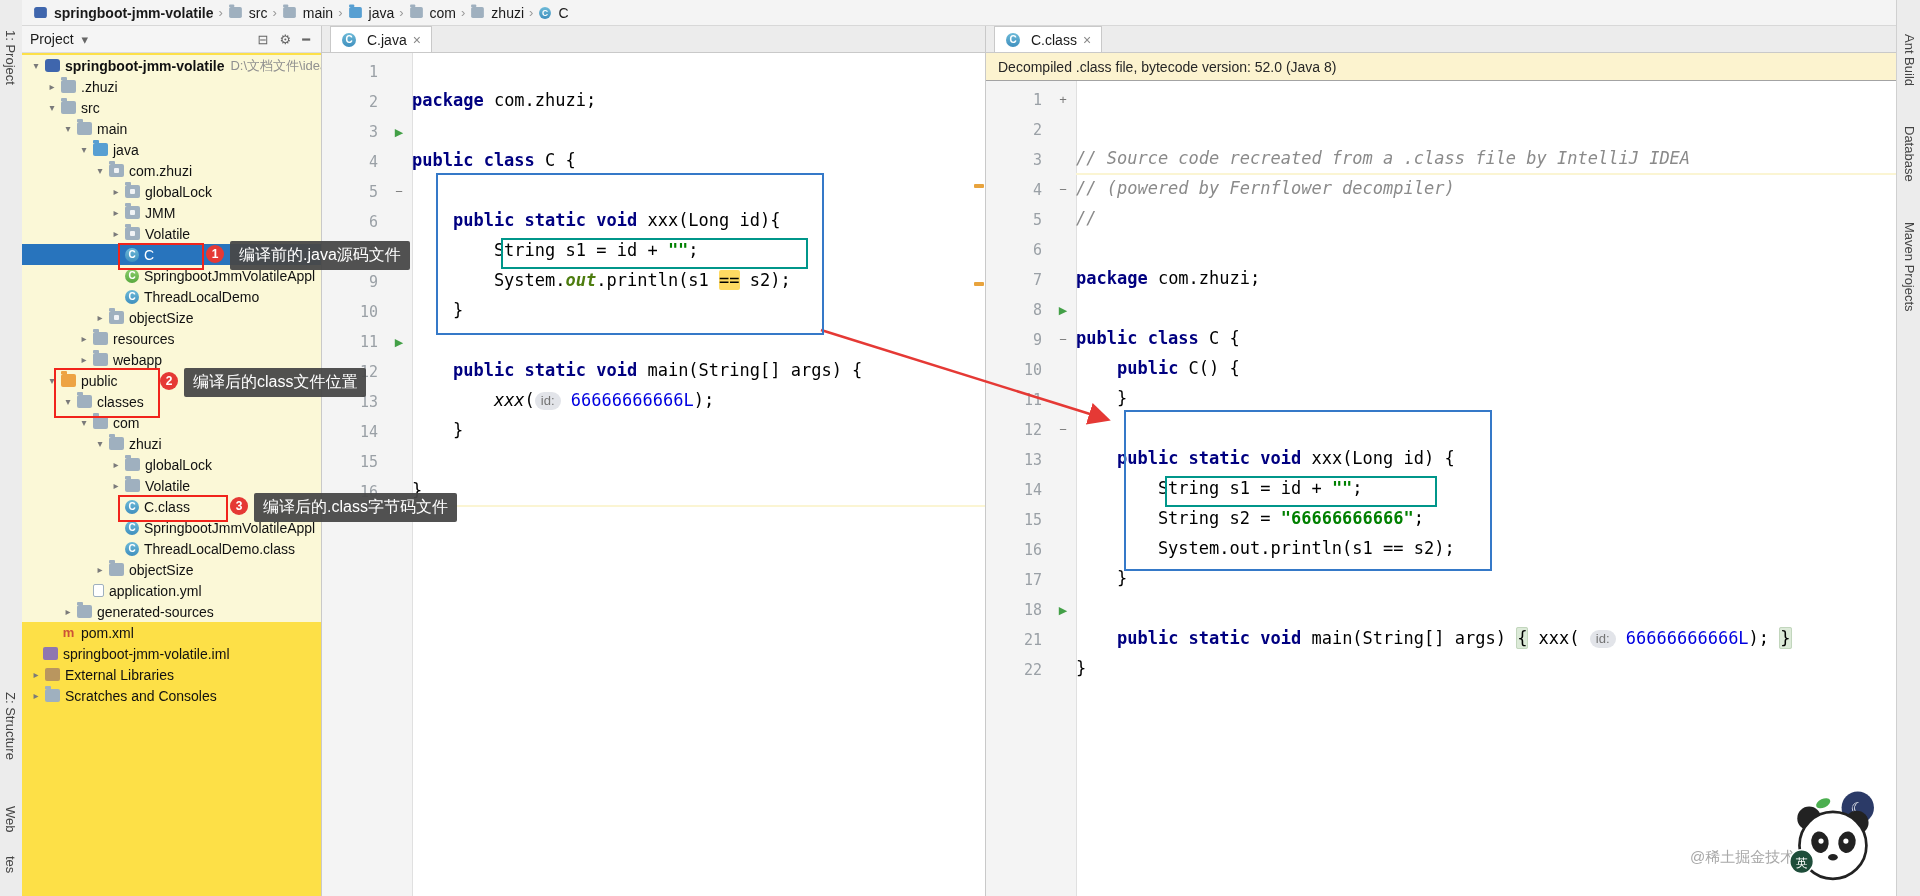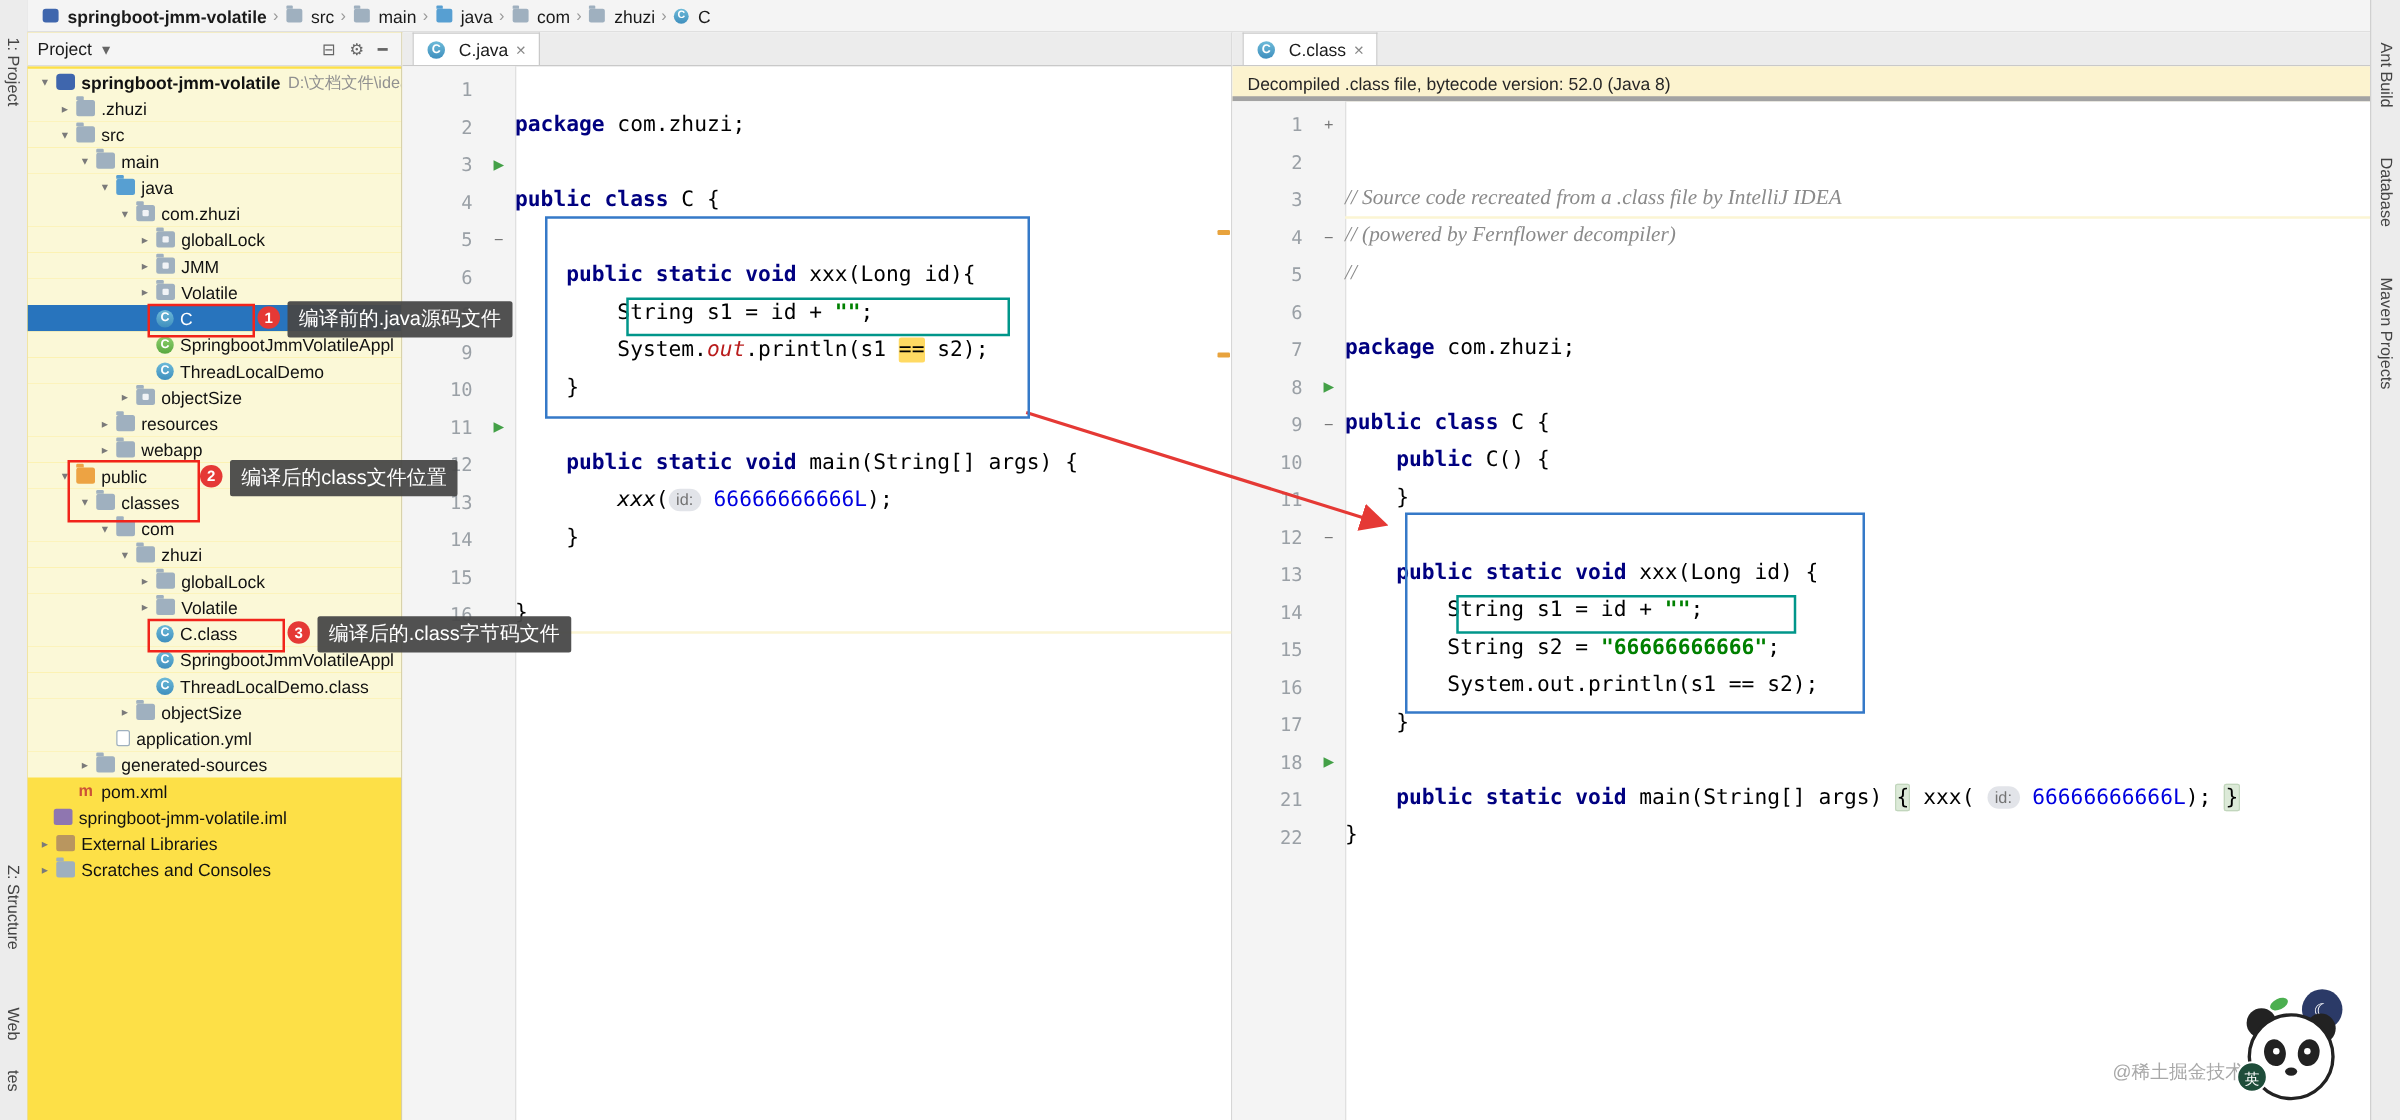--- a/index.html
+++ b/index.html
@@ -51,40 +51,40 @@
   .tsuffix{color:#909090;margin-left:6px;font-size:13px;}
   
   .editor{position:absolute;top:26px;bottom:0;background:#fff;}
   #editor-left{left:322px;width:664px;border-right:1px solid #c9c9c9;box-sizing:border-box;}
   #editor-right{left:986px;width:910px;}
   .tabbar{position:absolute;top:0;left:0;right:0;height:27px;background:#ececec;border-bottom:1px solid #c9c9c9;
           display:flex;align-items:flex-end;padding-left:8px;box-sizing:border-box;}
   .tab{height:26px;background:#fff;border:1px solid #c9c9c9;border-bottom:none;display:flex;align-items:center;
        padding:0 10px;font-size:14px;gap:6px;box-sizing:border-box;}
   .tab .close{color:#888;font-size:14px;}
-  .notice{position:absolute;top:27px;left:0;right:0;height:28px;background:#fcf3cf;border-bottom:4px solid #a3a3a3;
+  .notice{position:absolute;top:27px;left:0;right:0;height:28px;background:#fcf3cf;border-bottom:1px solid #a3a3a3;
           font:14px/28px "Liberation Sans",sans-serif;padding-left:12px;color:#262626;box-sizing:border-box;}
   .gutterbg{position:absolute;left:0;width:90px;bottom:0;background:#f4f4f4;border-right:1px solid #e0e0e0;}
   #editor-left .gutterbg{top:27px;}
   #editor-right .gutterbg{top:55px;}
   .lines{position:absolute;left:0;right:0;bottom:0;padding-top:4px;z-index:1;}
   #editor-left .lines{top:27px;}
   #editor-right .lines{top:55px;}
   .crow{display:flex;height:30px;}
   .ln{flex:none;width:56px;text-align:right;padding-right:8px;color:#9aa0a6;font:15px/30px "DejaVu Sans Mono",monospace;}
   .gic{flex:none;width:26px;text-align:center;font:12px/30px "Liberation Sans",sans-serif;color:#888;}
   .gic.run{color:#43a047;font-size:11px;}
   .gic.fold{color:#777;font-size:13px;}
   .code{flex:1;white-space:pre;font:17px/30px "DejaVu Sans Mono",monospace;color:#000;margin-top:28px;}
   .crow.cur .code{background:#fbf5d3;}
   .tk-kw{color:#000080;font-weight:bold;}
   .tk-str{color:#008000;font-weight:bold;}
   .tk-num{color:#0000e0;}
-  .tk-cmt{color:#8a8a8a;font-style:italic;font-family:Liberation Serif, serif;}
-  .tk-field{color:#b91c1c;font-weight:normal;font-style:italic;}
+  .tk-cmt{color:#8a8a8a;font-style:italic;}
+  .tk-field{color:#4d7c0f;font-weight:bold;font-style:italic;}
   .tk-it{font-style:italic;}
   .tk-hl{background:#ffda63;border-radius:2px;}
   .tk-fold{background:#dcead8;border:1px solid #c2d6bd;border-radius:2px;}
   .tk-hint{display:inline-block;background:#e2e4e9;color:#737373;border-radius:9px;
            font:13px/18px "Liberation Sans",sans-serif;padding:0 6px;vertical-align:1px;}
   
   .ov{position:absolute;z-index:6;}
   .bluebox{border:2px solid #3579c8;}
   .tealbox{border:2px solid #00968a;}
   .redbox{border:2px solid #f1241b;}

